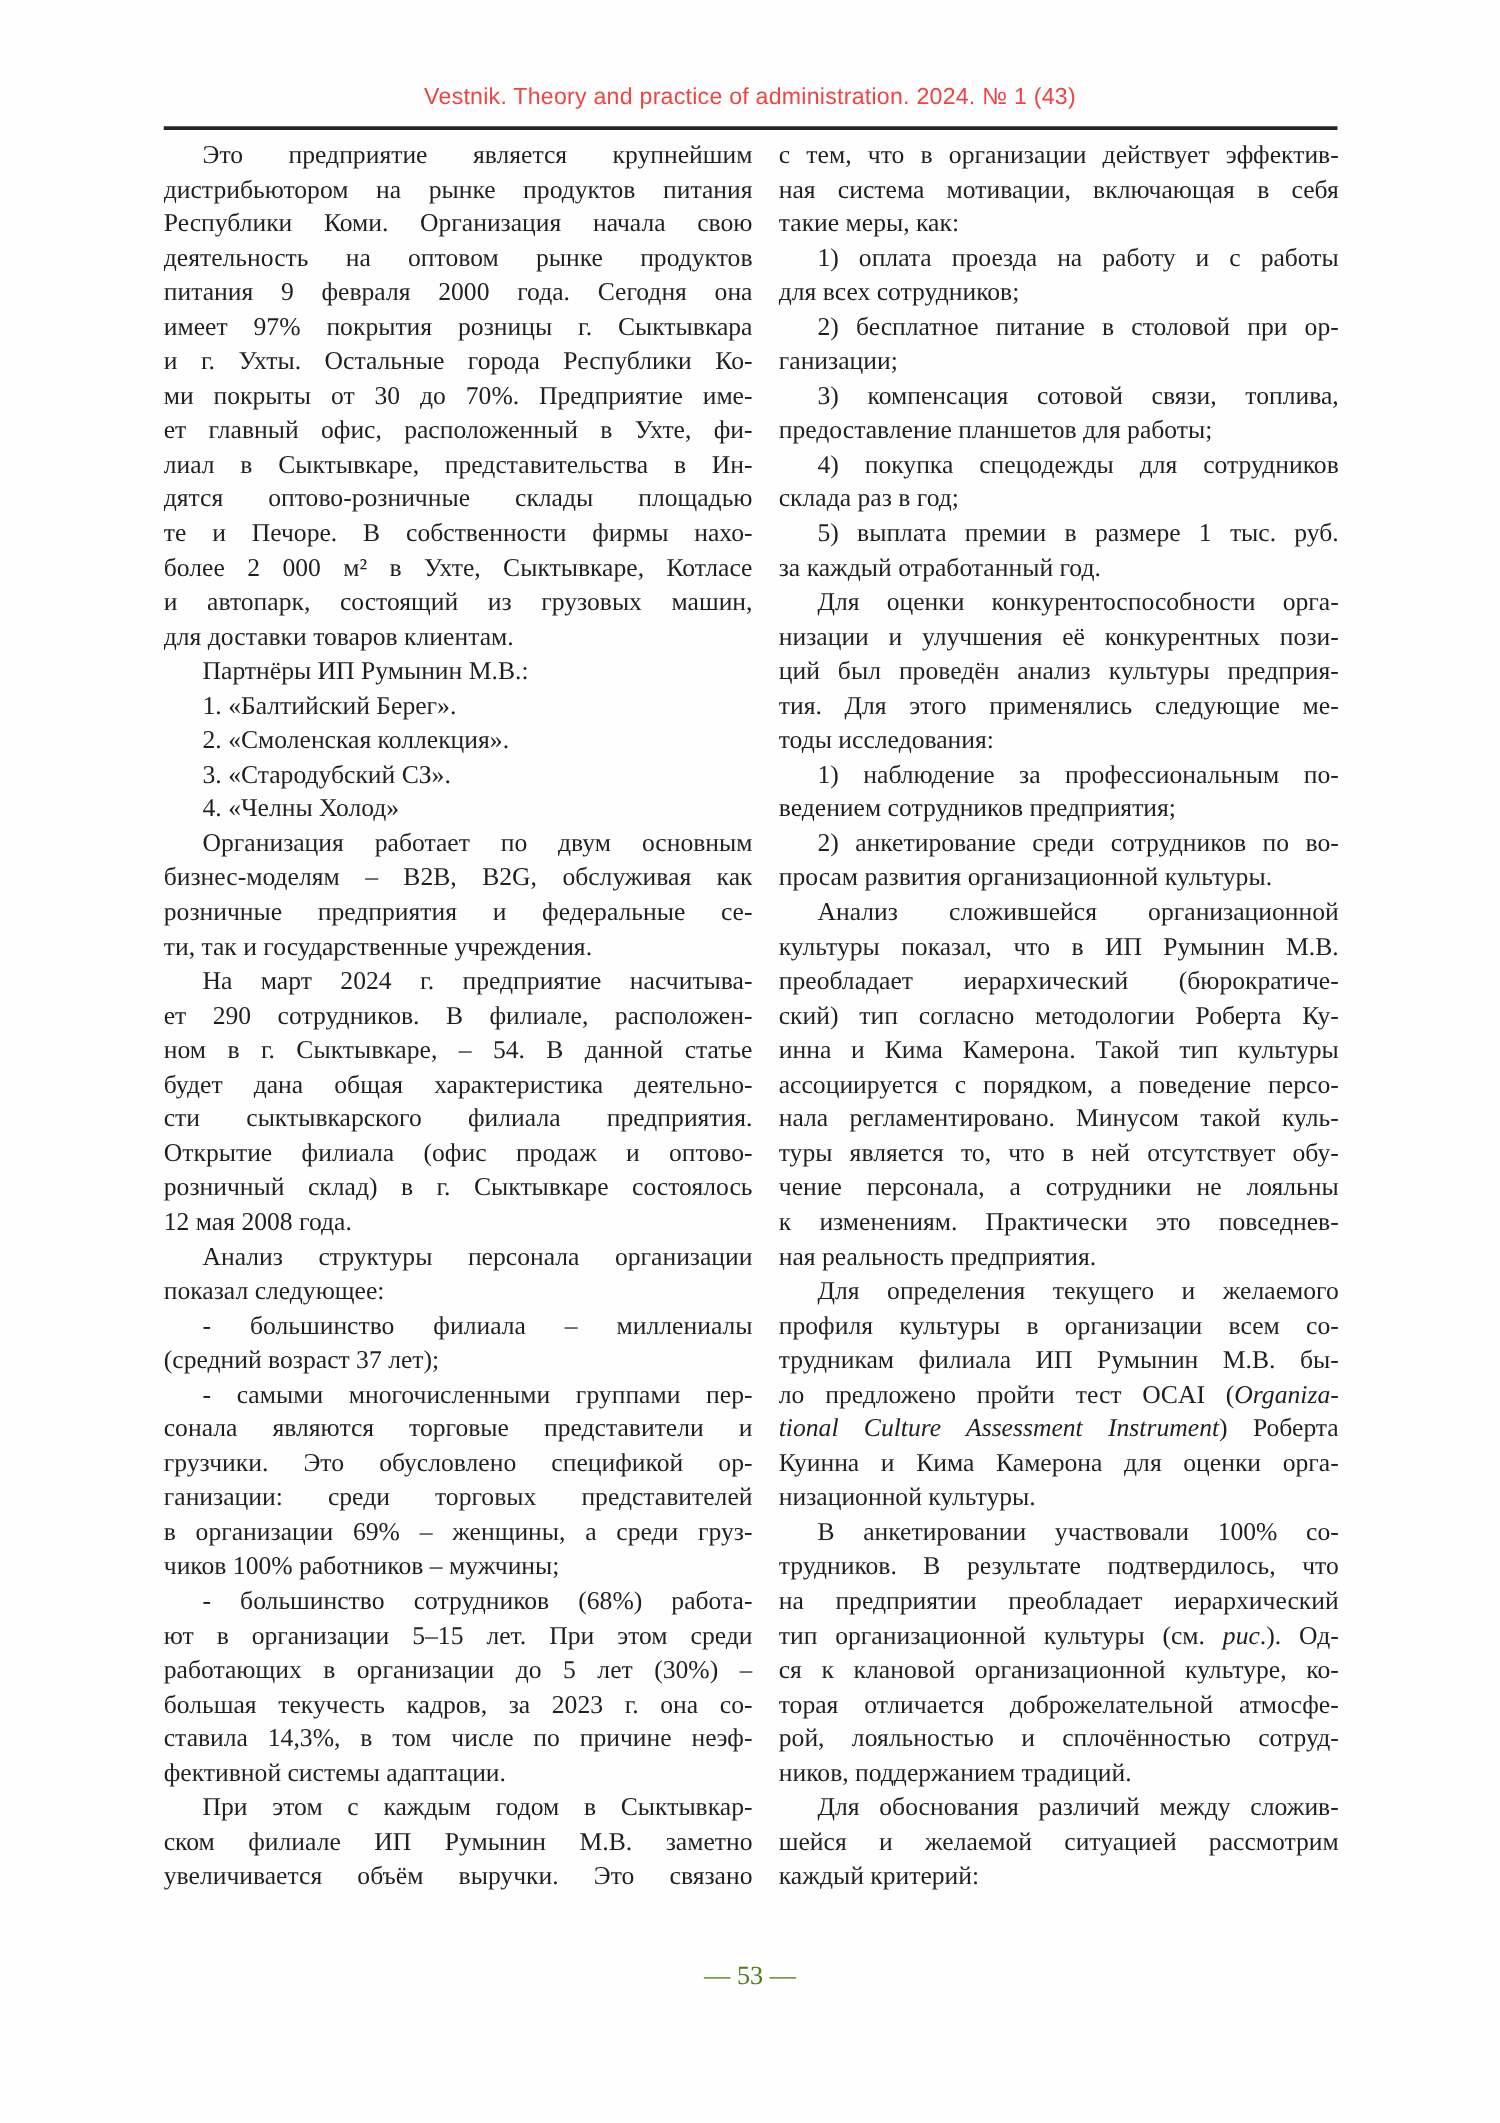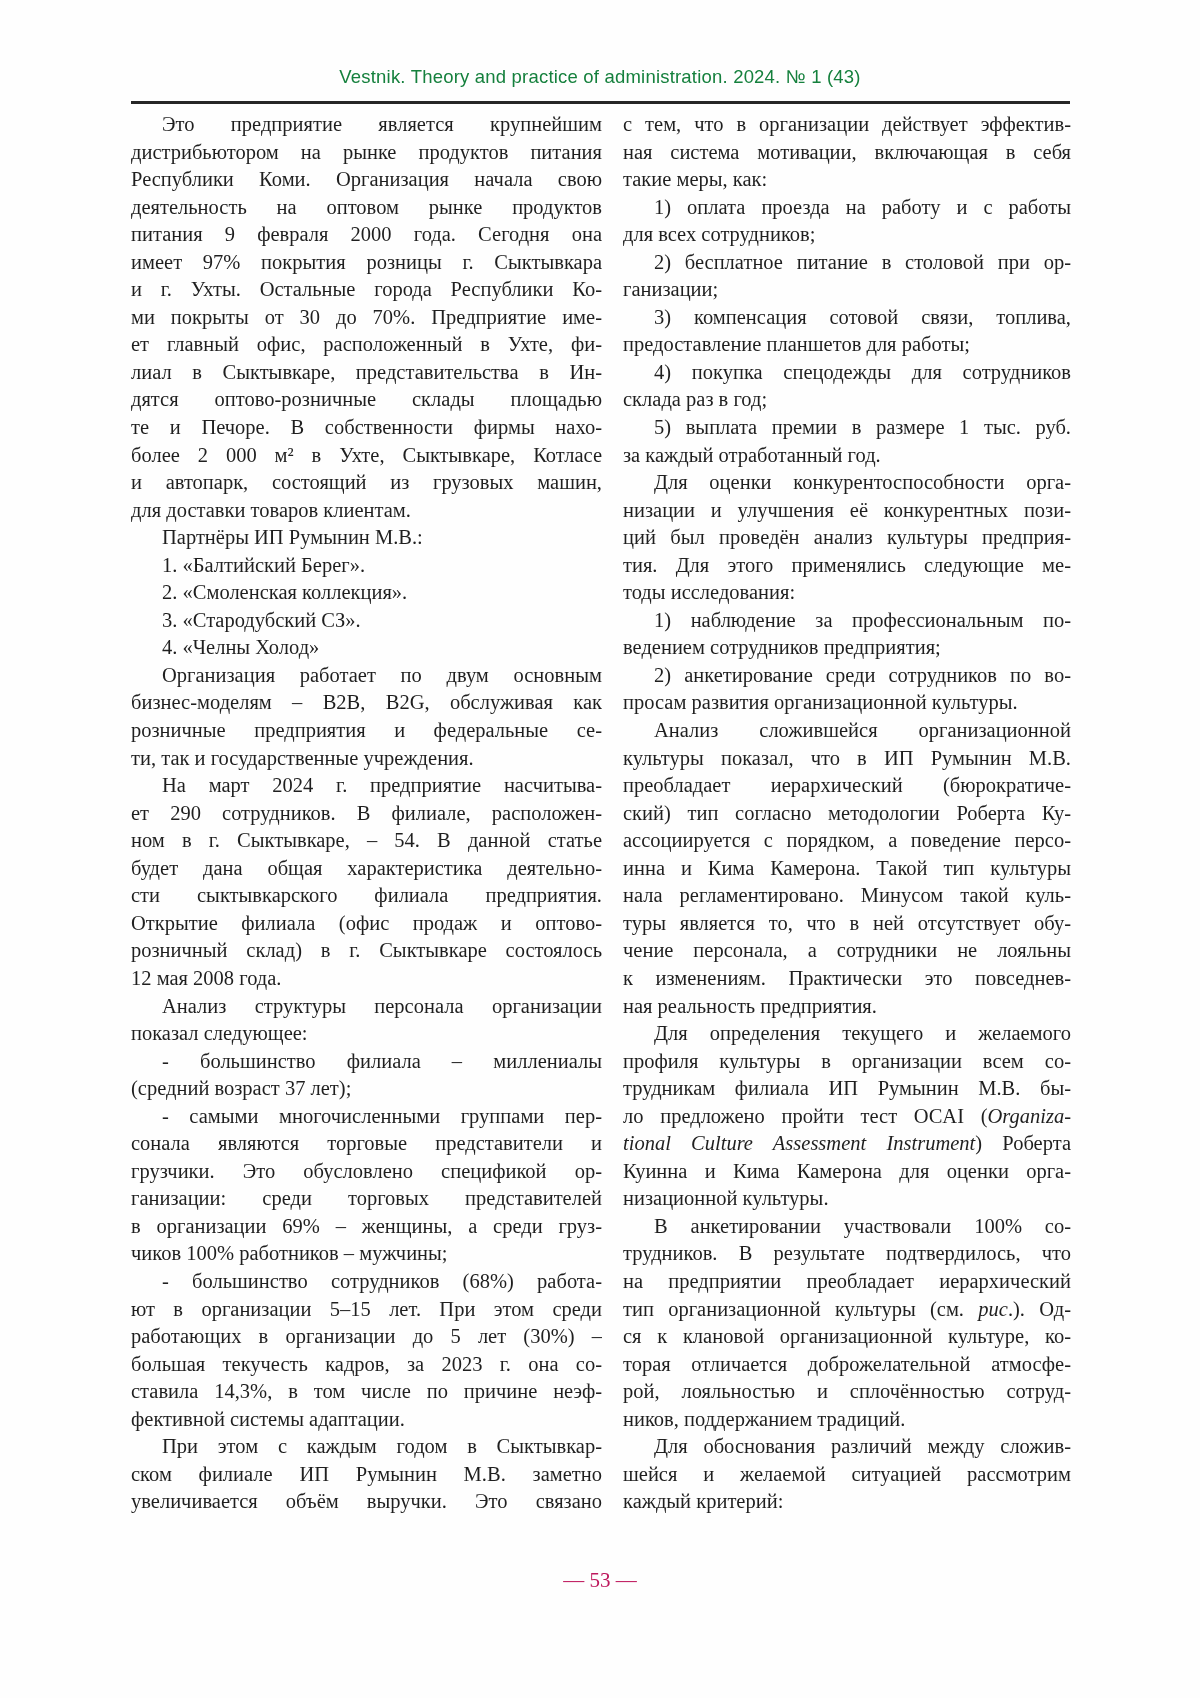--- a/index.html
+++ b/index.html
@@ -17,21 +17,21 @@
     color: #1f1f1f;
   }
   .running-head {
     position: absolute;
     top: 66px;
     left: 130px;
     width: 940px;
     text-align: center;
     font-family: "Liberation Sans", sans-serif;
     font-size: 18.5px;
-    color: #15803d;
+    color: #ef4444;
     letter-spacing: 0.2px;
     white-space: nowrap;
   }
   .head-rule {
     position: absolute;
     top: 101px;
     left: 131px;
     width: 939px;
     height: 3px;
     background: #262626;
@@ -64,21 +64,21 @@
     text-indent: 31px;
   }
   .page-footer {
     position: absolute;
     top: 1568px;
     left: 130px;
     width: 940px;
     text-align: center;
     font-family: "Liberation Serif", serif;
     font-size: 21px;
-    color: #be185d;
+    color: #4d7c0f;
   }
 </style>
 </head>
 <body>
 
 <div class="page">
 
   <div class="running-head">Vestnik. Theory and practice of administration. 2024. № 1 (43)</div>
 
   <div class="head-rule"></div>
@@ -157,22 +157,22 @@
         <div class="line">тия. Для этого применялись следующие ме-</div>
         <div class="line end">тоды исследования:</div>
         <div class="line ind">1) наблюдение за профессиональным по-</div>
         <div class="line end">ведением сотрудников предприятия;</div>
         <div class="line ind">2) анкетирование среди сотрудников по во-</div>
         <div class="line end">просам развития организационной культуры.</div>
         <div class="line ind">Анализ сложившейся организационной</div>
         <div class="line">культуры показал, что в ИП Румынин М.В.</div>
         <div class="line">преобладает иерархический (бюрократиче-</div>
         <div class="line">ский) тип согласно методологии Роберта Ку-</div>
+        <div class="line">инна и Кима Камерона. Такой тип культуры</div>
         <div class="line">ассоциируется с порядком, а поведение персо-</div>
-        <div class="line">инна и Кима Камерона. Такой тип культуры</div>
         <div class="line">нала регламентировано. Минусом такой куль-</div>
         <div class="line">туры является то, что в ней отсутствует обу-</div>
         <div class="line">чение персонала, а сотрудники не лояльны</div>
         <div class="line">к изменениям. Практически это повседнев-</div>
         <div class="line end">ная реальность предприятия.</div>
         <div class="line ind">Для определения текущего и желаемого</div>
         <div class="line">профиля культуры в организации всем со-</div>
         <div class="line">трудникам филиала ИП Румынин М.В. бы-</div>
         <div class="line">ло предложено пройти тест OCAI (<i>Organiza-</i></div>
         <div class="line"><i>tional Culture Assessment Instrument</i>) Роберта</div>

